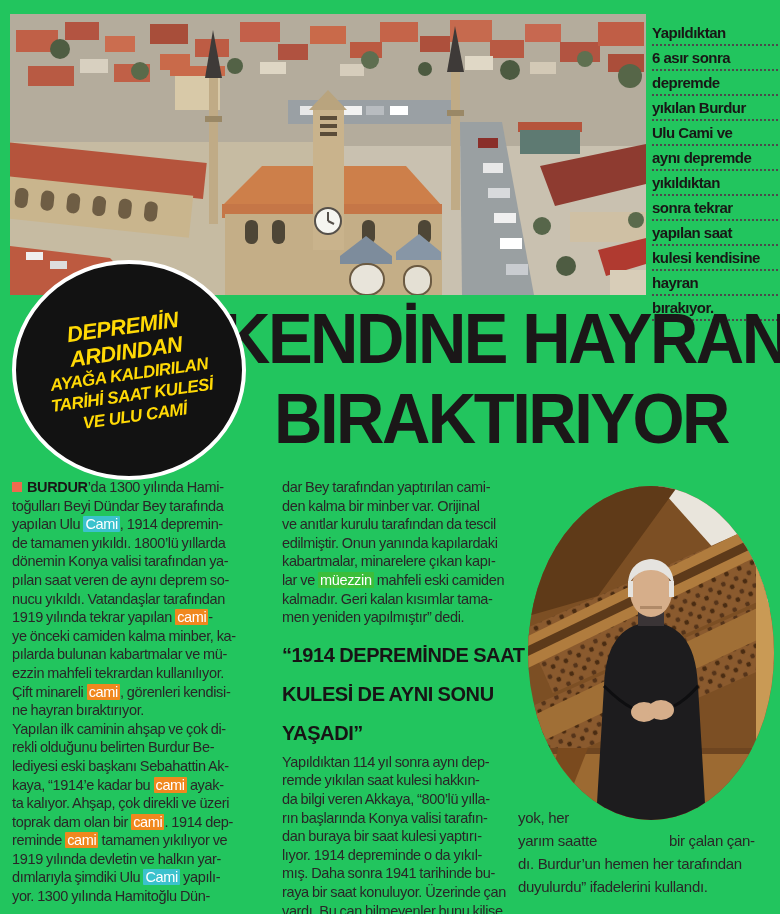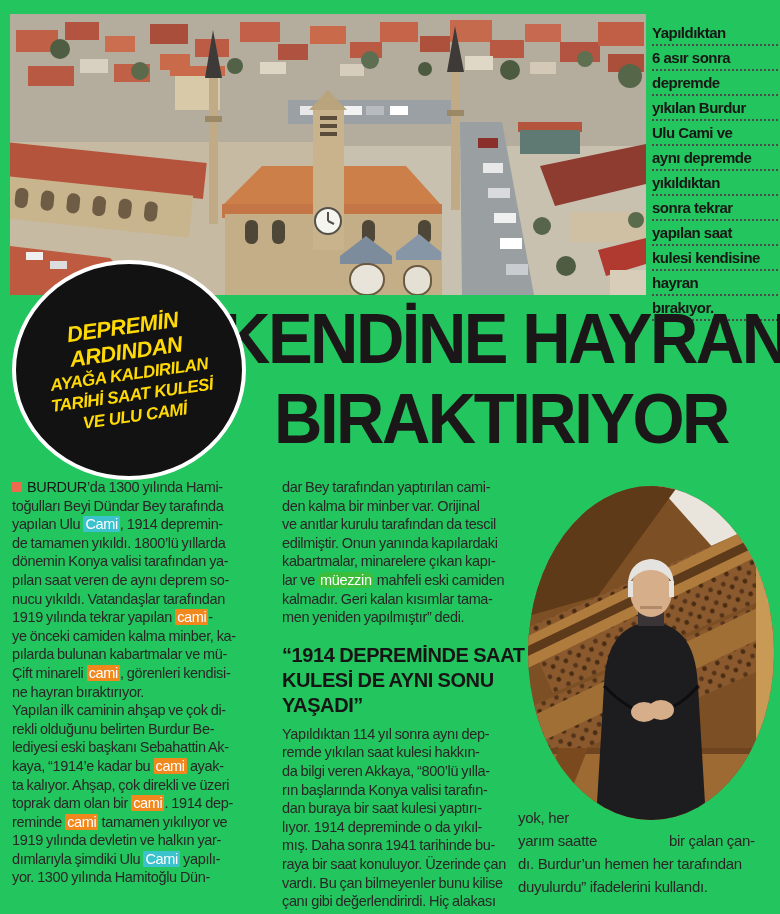--- a/index.html
+++ b/index.html
@@ -27,31 +27,31 @@
   .headline{position:absolute;left:222px;top:298px;width:558px;text-align:center;color:#1b1718;
             font-weight:bold;font-size:67px;line-height:76px;letter-spacing:-2.5px;
             transform:scaleY(1.06);transform-origin:top center;white-space:nowrap;}
 
   
   .col{position:absolute;top:478px;width:250px;font-size:14.5px;line-height:18.6px;
        letter-spacing:-0.35px;word-spacing:-0.5px;color:#2a2627;}
   .col .line{white-space:nowrap;}
   .col1{left:12px;}
   .col2{left:282px;}
-  .seg-b{font-weight:normal;color:#191616;}
+  .seg-b{font-weight:bold;color:#191616;}
   .hl{color:#ffffff;padding:0 2px;border-radius:1px;}
   .hl-cyan{background:#3bc2cd;}
   .hl-orange{background:#f0881e;}
-  .hl-green{background:#3cbe3a;border-radius:7px;}
+  .hl-green{background:#3cbe3a;}
   .bullet-sq{display:inline-block;width:10px;height:10px;background:#ee6a4e;margin-right:5px;}
   .gap-sp{display:inline-block;width:72px;}
 
   .subhead{font-weight:bold;font-size:20px;line-height:25px;letter-spacing:-0.4px;color:#171415;
            margin:16px 0 7px 0;}
-  .subhead .line{white-space:nowrap;}
+  .subhead .line{white-space:nowrap;margin-top:14px;}
 
   
   .oval{position:absolute;left:528px;top:486px;width:246px;height:334px;border-radius:50%;
         overflow:hidden;z-index:2;}
 
   
   .caption{position:absolute;left:518px;top:806px;width:264px;font-size:15px;line-height:23px;
            letter-spacing:-0.3px;color:#2a2627;z-index:3;}
   .caption .line{white-space:nowrap;}
 </style>
@@ -232,20 +232,21 @@
       <div class="line"><span class="bullet-sq"></span><span class="seg-b">BURDUR</span><span>’da 1300 yılında Hami-</span></div>
       <div class="line"><span>toğulları Beyi Dündar Bey tarafında</span></div>
       <div class="line"><span>yapılan Ulu </span><span class="hl hl-cyan">Cami</span><span>, 1914 depremin-</span></div>
       <div class="line"><span>de tamamen yıkıldı. 1800’lü yıllarda</span></div>
       <div class="line"><span>dönemin Konya valisi tarafından ya-</span></div>
       <div class="line"><span>pılan saat veren de aynı deprem so-</span></div>
       <div class="line"><span>nucu yıkıldı. Vatandaşlar tarafından</span></div>
       <div class="line"><span>1919 yılında tekrar yapılan </span><span class="hl hl-orange">cami</span><span>-</span></div>
       <div class="line"><span>ye önceki camiden kalma minber, ka-</span></div>
       <div class="line"><span>pılarda bulunan kabartmalar ve mü-</span></div>
+      <div class="line"><span>ezzin mahfeli tekrardan kullanılıyor.</span></div>
       <div class="line"><span>Çift minareli </span><span class="hl hl-orange">cami</span><span>, görenleri kendisi-</span></div>
       <div class="line"><span>ne hayran bıraktırıyor.</span></div>
       <div class="line"><span>Yapılan ilk caminin ahşap ve çok di-</span></div>
       <div class="line"><span>rekli olduğunu belirten Burdur Be-</span></div>
       <div class="line"><span>lediyesi eski başkanı Sebahattin Ak-</span></div>
       <div class="line"><span>kaya, “1914’e kadar bu </span><span class="hl hl-orange">cami</span><span> ayak-</span></div>
       <div class="line"><span>ta kalıyor. Ahşap, çok direkli ve üzeri</span></div>
       <div class="line"><span>toprak dam olan bir </span><span class="hl hl-orange">cami</span><span>. 1914 dep-</span></div>
       <div class="line"><span>reminde </span><span class="hl hl-orange">cami</span><span> tamamen yıkılıyor ve</span></div>
       <div class="line"><span>1919 yılında devletin ve halkın yar-</span></div>

